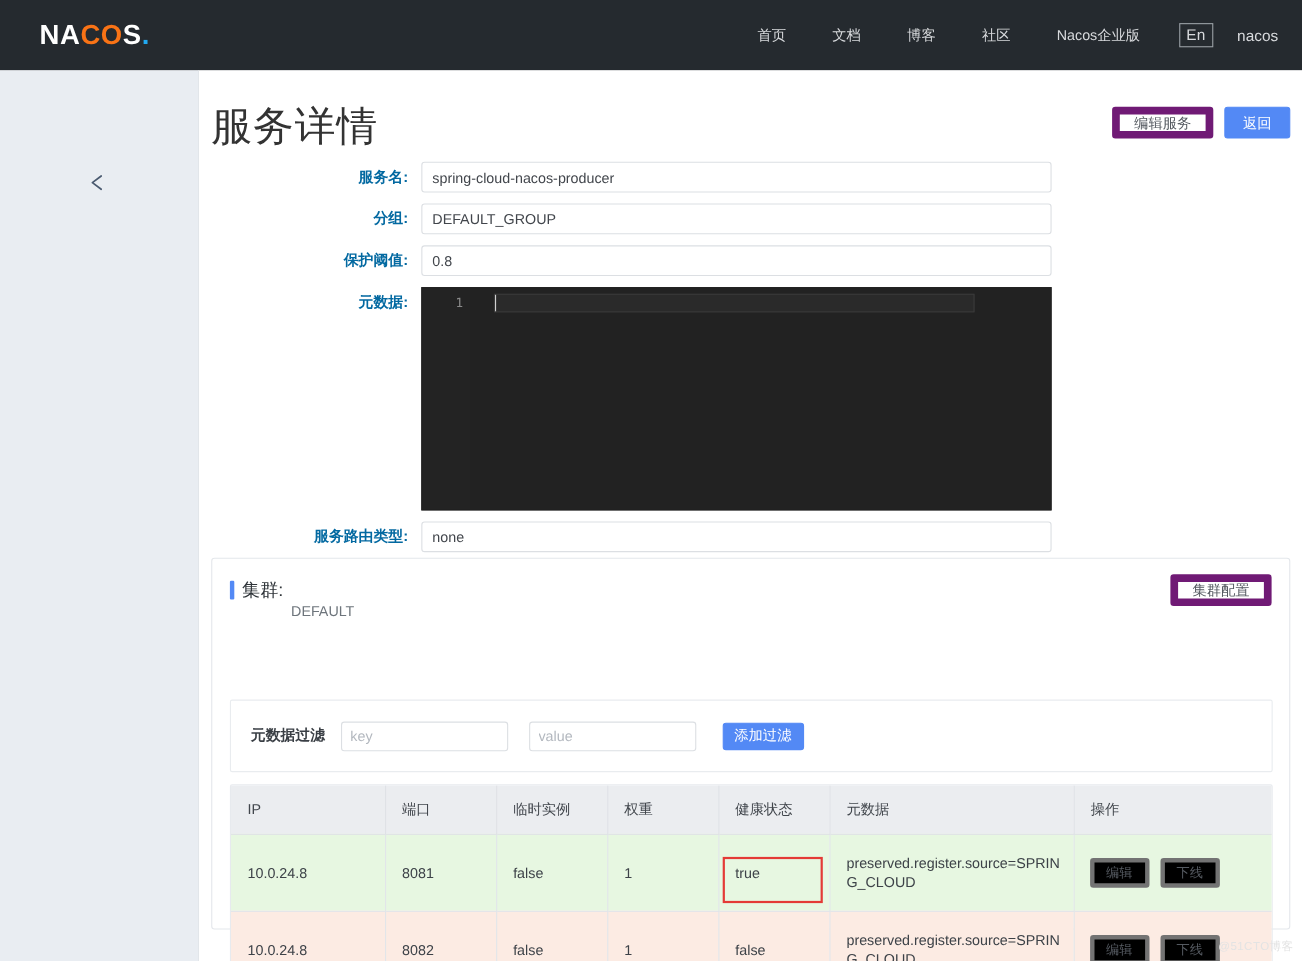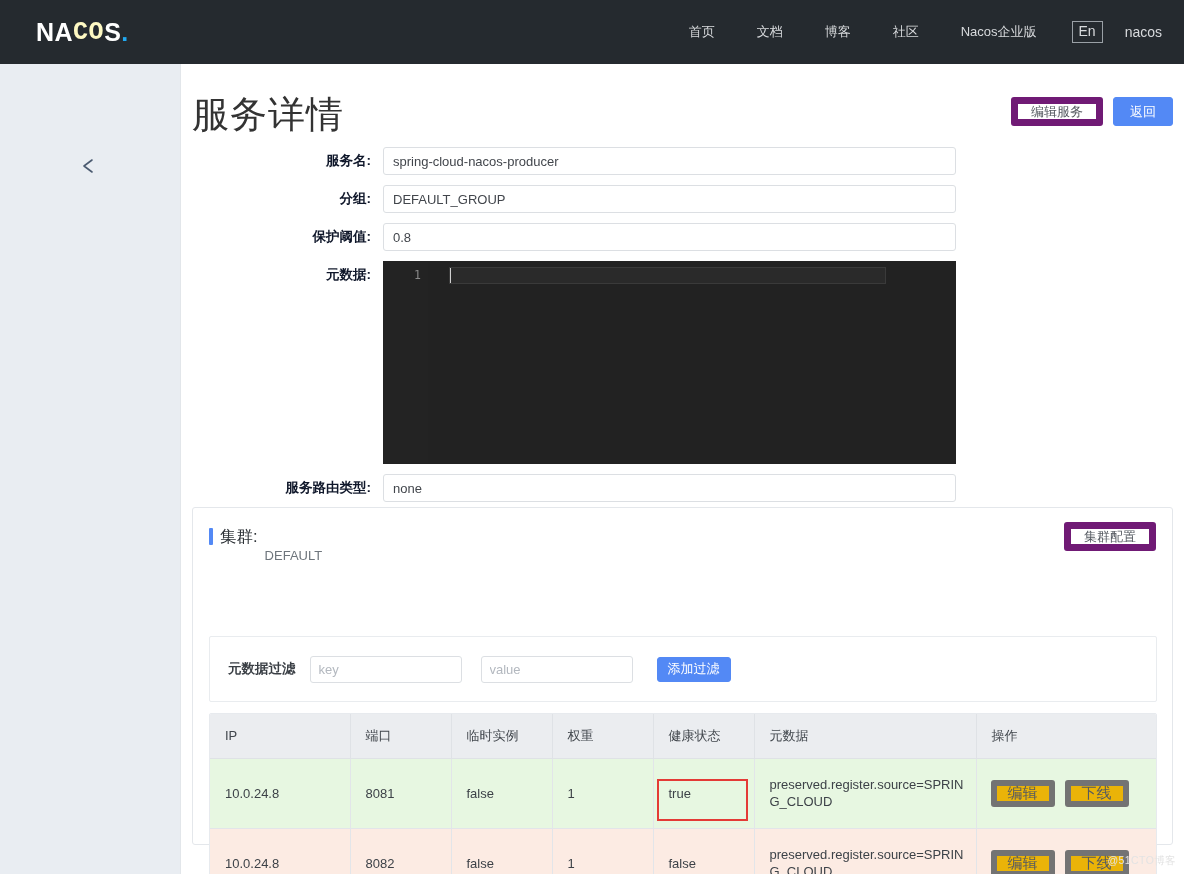--- a/index.html
+++ b/index.html
@@ -20,21 +20,21 @@
   }
   .logo {
     margin-left: 36px;
     font-size: 25px;
     font-weight: bold;
     letter-spacing: 0.5px;
     display: flex; align-items: center;
     color: #ffffff;
     font-family: "Liberation Sans", sans-serif;
   }
-  .logo .lg-blue { color: #fef9c3; font-family: Liberation Mono, monospace; }
+  .logo .lg-blue { color: #f97316; }
   .logo .lg-dot  { color: #21a9f1; }
   .nav-right {
     margin-left: auto;
     display: flex; align-items: center;
     height: 64px;
   }
   .nav-item {
     color: #d8dadd;
     font-size: 13px;
     margin-right: 0;
@@ -123,21 +123,21 @@
     width: 100%;
     display: flex;
     align-items: flex-start;
   }
   .form-label {
     width: 202px;
     text-align: right;
     padding-right: 12px;
     font-size: 13.5px;
     font-weight: bold;
-    color: #0f172a;
+    color: #0369a1;
     line-height: 28px;
   }
   .form-input {
     width: 573px;
     height: 28px;
     border: 1px solid #dcdfe3;
     border-radius: 3px;
     background: #ffffff;
     font-size: 13px;
     color: #42464c;
@@ -294,24 +294,24 @@
     border-right: 1px solid #e2e5e9;
     border-bottom: 1px solid #e2e5e9;
   }
   table.itable td:last-child { border-right: none; }
   tr.row-healthy td { background: #e7f7e1; }
   tr.row-unhealthy td { background: #fcebe3; }
   .meta-cell { line-height: 17px; word-break: break-all; }
   .ops-cell { padding-left: 14px !important; }
   .ops-btns { display: flex; gap: 10px; }
   .btn-sm {
-    background: #eab308;
-    border: 6px solid #737373;
+    background: #000000;
+    border: 4px solid #737373;
     color: #555a61;
-    font-size: 15px;
+    font-size: 12px;
     height: 27px;
     padding: 0 11px;
     border-radius: 3px;
     cursor: pointer;
     display: inline-flex; align-items: center; justify-content: center;
   }
 
   
   .annot-box {
     position: absolute;

